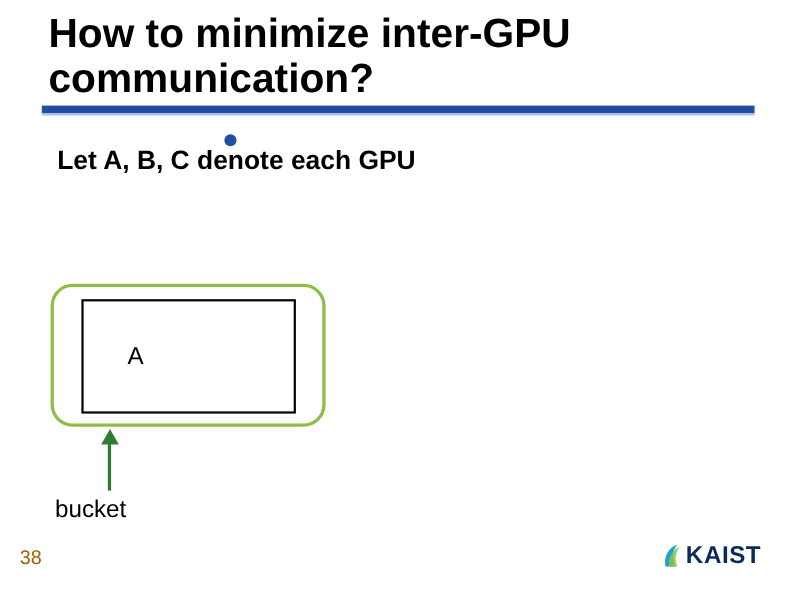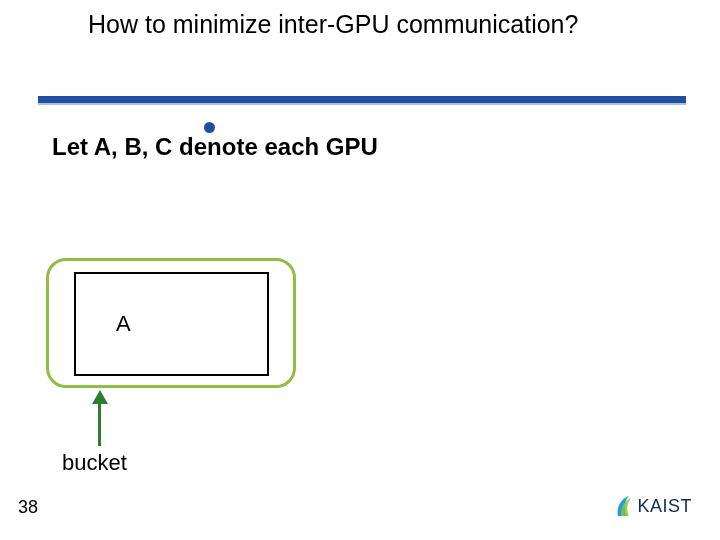--- a/index.html
+++ b/index.html
@@ -1,43 +1,43 @@
 <!DOCTYPE html>
 <html><head>
 <meta charset="utf-8">
 <style>
   * { margin: 0; padding: 0; box-sizing: border-box; }
   html, body { width: 720px; height: 540px; font-family: Arial, Helvetica, sans-serif; background: #fff; color: #000; }
   .slide { position: relative; width: 720px; height: 540px; }
 
   .title-area { position: absolute; left: 44px; top: 10px; width: 620px; }
-  .title-text { font-size: 25px; font-weight: 400; line-height: 1.12; margin-left: 44px; }
+  .title-text { font-size: 37px; font-weight: 700; line-height: 1.12; }
 
   .hr-thick { position: absolute; left: 38px; top: 96px; width: 648px; height: 7px; background: #1f4f9e; }
   .hr-thin  { position: absolute; left: 38px; top: 103px; width: 648px; height: 2px; background: #a9c0e3; }
 
   .bullet-row { position: absolute; left: 52px; top: 122px; display: flex; align-items: center; flex-direction: column; }
   .bullet-dot { width: 11px; height: 11px; border-radius: 50%; background: #1f4f9e; margin-right: 10px; }
   .bullet-text { font-size: 24px; font-weight: 700; }
 
   .bucket-outer { position: absolute; left: 46px; top: 258px; width: 250px; height: 130px; border: 3px solid #8fbd46; border-radius: 20px; }
   .bucket-inner { position: absolute; left: 74px; top: 272px; width: 195px; height: 104px; border: 2px solid #000; background: #fff; display: flex; align-items: center; }
   .bucket-inner-label { font-size: 22px; padding-left: 40px; }
 
   .arrow-wrap { position: absolute; left: 92px; top: 390px; width: 16px; height: 56px; }
   .arrow-shaft { position: absolute; left: 6px; top: 10px; width: 3px; height: 46px; background: #2e7d32; }
   .arrow-head { position: absolute; left: 0; top: 0; width: 0; height: 0; border-left: 8px solid transparent; border-right: 8px solid transparent; border-bottom: 14px solid #2e7d32; }
 
-  .bucket-label { position: absolute; left: 62px; top: 450px; font-size: 22px; }
+  .bucket-label { position: absolute; left: 50px; top: 450px; font-size: 22px; }
 
-  .page-num { position: absolute; left: 18px; bottom: 22px; font-size: 18px; color: #000000; }
+  .page-num { position: absolute; left: 18px; bottom: 22px; font-size: 18px; color: #a16207; }
 
   .logo { position: absolute; right: 28px; bottom: 22px; display: flex; align-items: center; }
   .logo-swoosh { width: 18px; height: 24px; margin-right: 4px; }
-  .logo-text { font-size: 18px; font-weight: 400; letter-spacing: 0.5px; color: #0b2a5b; display: flex; }
+  .logo-text { font-size: 22px; font-weight: 700; letter-spacing: 0.5px; color: #0b2a5b; display: flex; }
 </style>
 </head>
 <body>
 
 <div class="slide">
 
   <div class="title-area">
     <div class="title-text">How to minimize inter-GPU communication?</div>
   </div>
 

